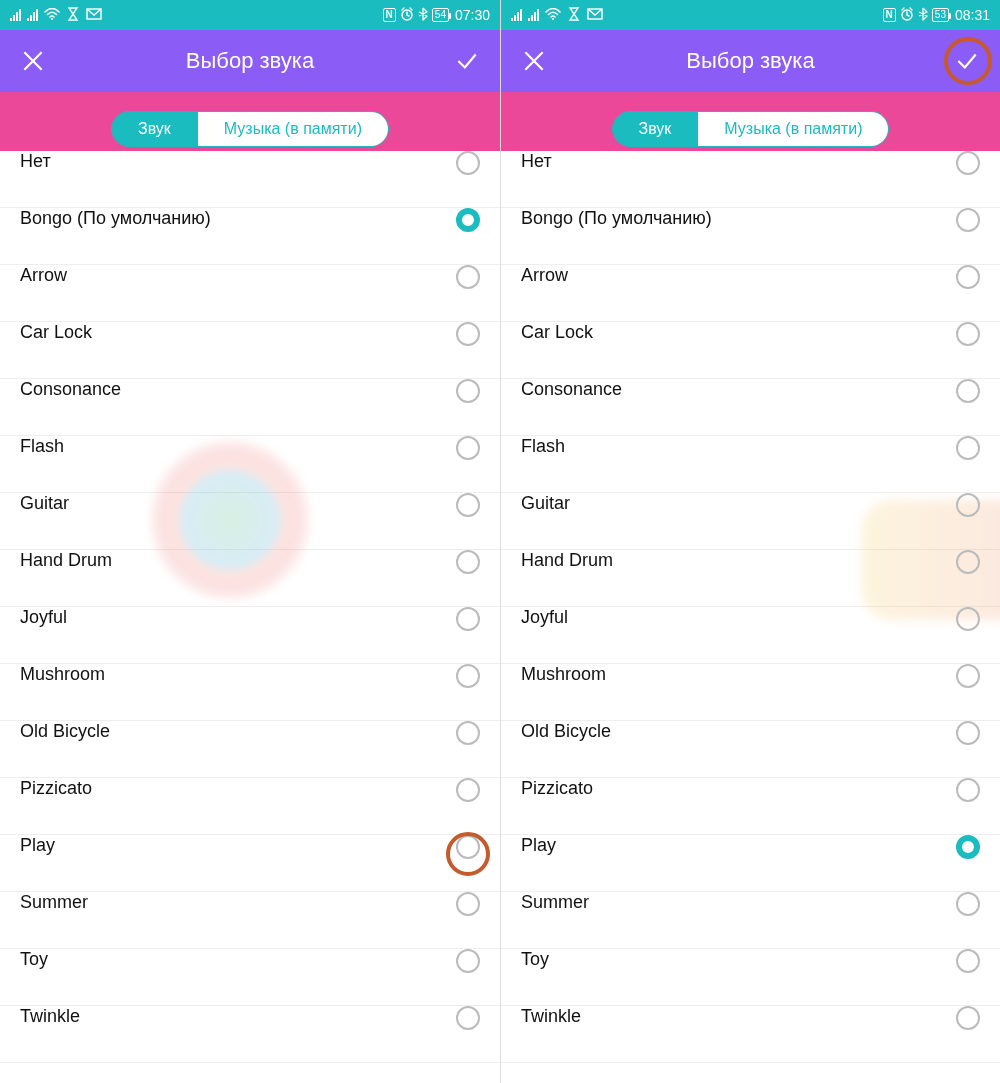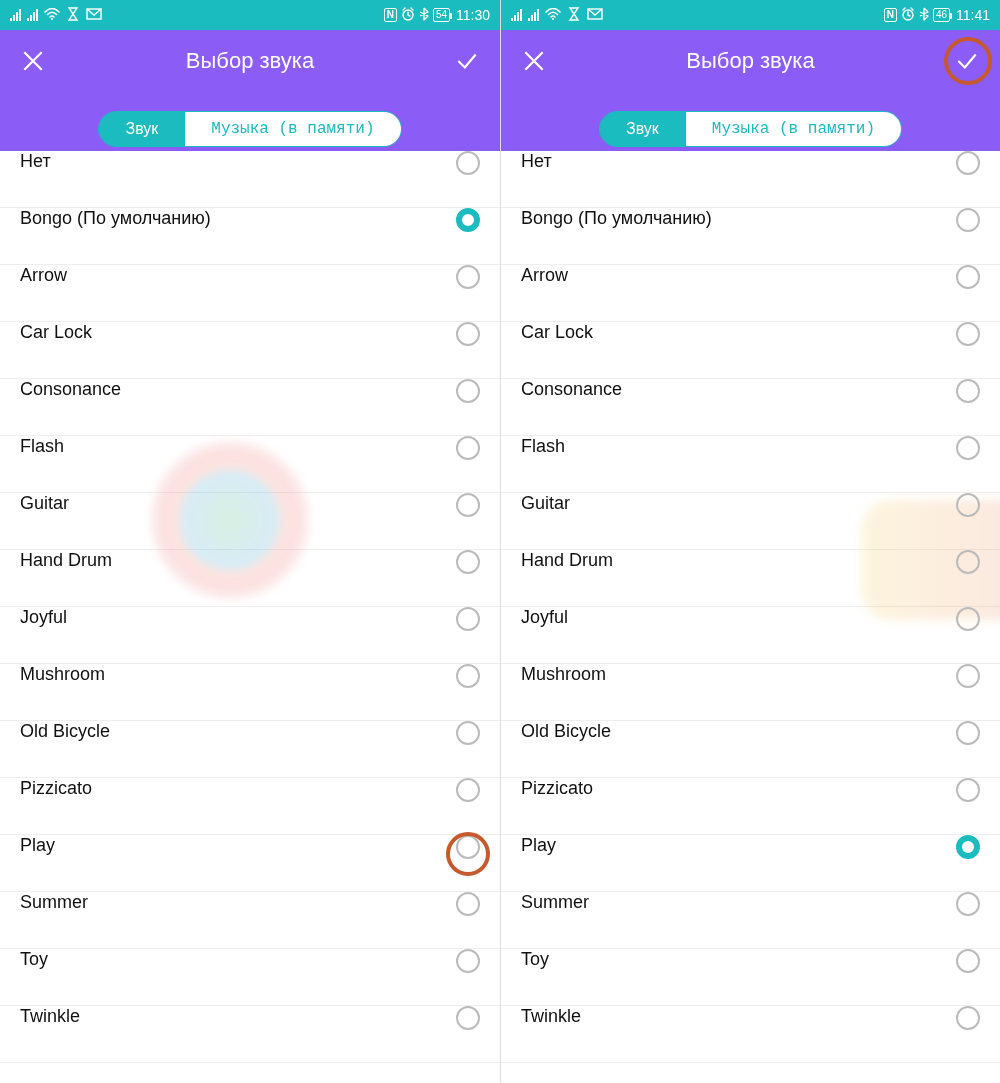--- a/index.html
+++ b/index.html
@@ -20,25 +20,25 @@
   .batt::after{content:"";position:absolute;right:-3px;top:4px;width:2px;height:6px;background:#fff;border-radius:0 1px 1px 0;}
   .clock { font-size: 14px; margin-left:2px;}
 
   
   .header { height: 62px; background: #8b5cf6; color: #fff; display: flex; align-items: center; justify-content: space-between; padding: 0 18px; position: relative; }
   .hdr-title { flex: 1; text-align: center; font-size: 22px; font-weight: 400; }
   .hdr-btn { width: 30px; height: 30px; display:flex; align-items:center; justify-content:center; position:relative; }
   .hdr-btn svg { width: 26px; height: 26px; stroke: #fff; stroke-width: 2; fill: none; }
 
   
-  .seg-wrap { display:flex; justify-content:center; padding: 19px 0 4px; background:#8b5cf6; }
+  .seg-wrap { display:flex; justify-content:center; padding: 19px 0 4px; background:#ec4899; }
   .seg { display:flex; border:1px solid #1bbcc0; border-radius: 20px; overflow:hidden; height:36px; }
   .seg-item { padding: 0 26px; display:flex; align-items:center; font-size:16px; color:#1bbcc0; background:#fff; cursor:pointer; white-space:nowrap;}
   .seg-item.active { background:#1bbcc0; color:#fff; }
-  .seg-item + .seg-item { border-left:1px solid #1bbcc0;font-family:Liberation Mono, monospace; }
+  .seg-item + .seg-item { border-left:1px solid #1bbcc0; }
 
   
   .list { }
   .row { height:57px; display:flex; align-items:flex-start; justify-content:space-between; padding:0 20px 0 20px; border-bottom:1px solid #eee; }
   .row-label { font-size:18px; color:#111; }
   .radio { width:24px; height:24px; border:2px solid #bbb; border-radius:50%; display:inline-block; position:relative; flex:0 0 24px;}
   .radio.selected { border-color:#1bbcc0; border-width:6px; }
 
   
   .hl { position:absolute; border:4px solid #c65a2c; border-radius:50%; pointer-events:none; }
@@ -95,21 +95,21 @@
             </svg>
         </span>
         <span>
           <svg width="10" height="14" viewBox="0 0 10 14">
               <path d="M5 1 V13 L9 9 L1 5 M5 1 L9 5 L1 9" stroke="#fff" stroke-width="1.3" fill="none" stroke-linejoin="round"></path>
             </svg>
         </span>
         <span class="batt">
             <span>54</span>
           </span>
-        <span class="clock">11:30</span>
+        <span class="clock">07:30</span>
       </div>
     </div>
 
     <div class="header">
       <div class="hdr-btn">
         <svg viewBox="0 0 24 24">
             <path d="M4 4 L20 20 M20 4 L4 20"></path>
           </svg>
       </div>
       <div class="hdr-title">Выбор звука</div>
@@ -241,23 +241,23 @@
               <circle cx="7" cy="8" r="5" stroke="#fff" stroke-width="1.4" fill="none"></circle>
               <path d="M7 5 V8 L9 9 M2 3 L4 1 M12 3 L10 1" stroke="#fff" stroke-width="1.4" fill="none" stroke-linecap="round"></path>
             </svg>
         </span>
         <span>
           <svg width="10" height="14" viewBox="0 0 10 14">
               <path d="M5 1 V13 L9 9 L1 5 M5 1 L9 5 L1 9" stroke="#fff" stroke-width="1.3" fill="none" stroke-linejoin="round"></path>
             </svg>
         </span>
         <span class="batt">
-            <span>46</span>
-          </span>
-        <span class="clock">11:41</span>
+            <span>53</span>
+          </span>
+        <span class="clock">08:31</span>
       </div>
     </div>
 
     <div class="header">
       <div class="hdr-btn">
         <svg viewBox="0 0 24 24">
             <path d="M4 4 L20 20 M20 4 L4 20"></path>
           </svg>
       </div>
       <div class="hdr-title">Выбор звука</div>

